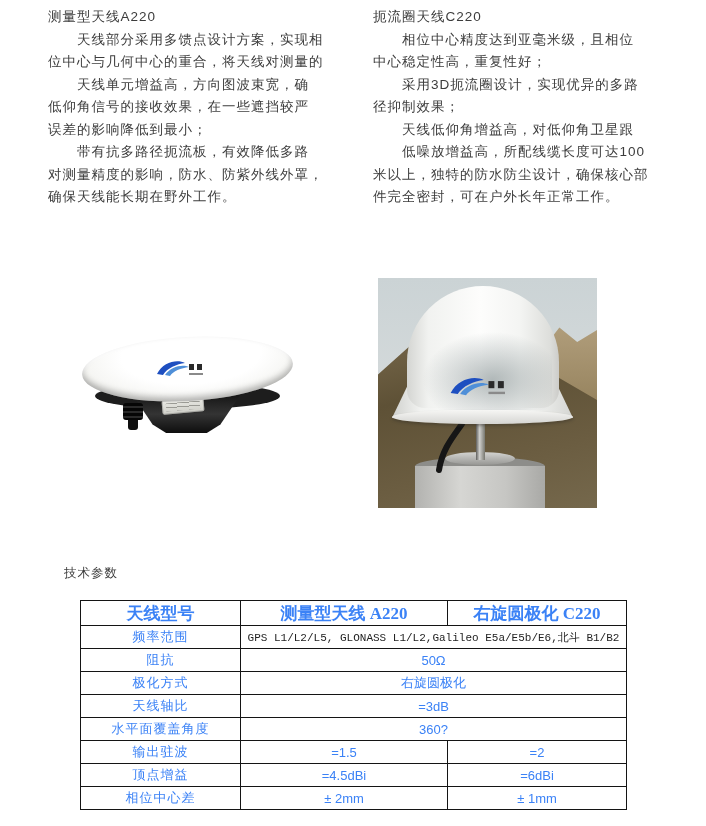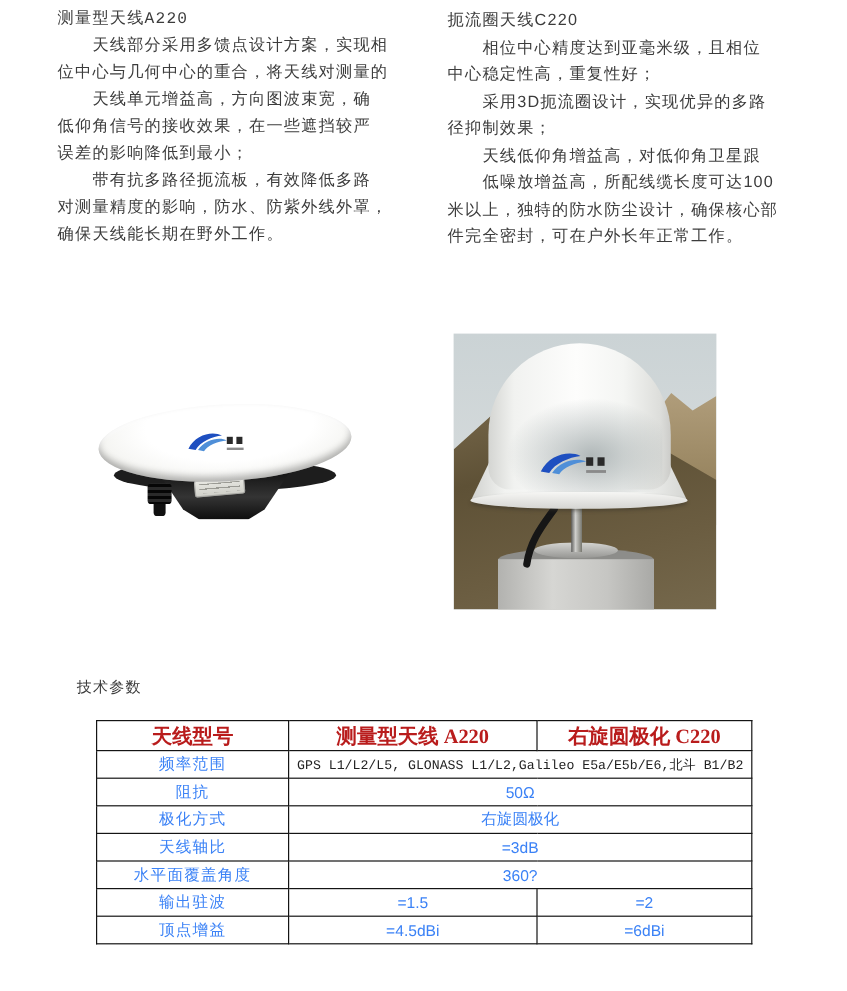--- a/index.html
+++ b/index.html
@@ -4,21 +4,21 @@
 <style>
   * { margin:0; padding:0; box-sizing:border-box; }
   html,body { background:#ffffff; }
   body {
     width:706px; height:826px; position:relative; overflow:hidden;
     font-family:"Liberation Sans","DejaVu Sans",sans-serif; color:#3a3a3a;
   }
   
   .article { position:absolute; top:6px; font-size:13.5px; line-height:22.5px;
              letter-spacing:1px; color:#3c3c3c; }
-  #left-article  { left:48px;  width:305px;font-family:Liberation Mono, monospace; }
+  #left-article  { left:48px;  width:305px; }
   #right-article { left:373px; width:320px; }
   .article .tline { height:22.5px; white-space:nowrap; }
 
   
   .photoA { position:absolute; left:60px; top:325px; width:250px; height:125px; }
   .photoA .rim { position:absolute; left:35px; top:58px; width:185px; height:26px;
                  background:#1d1d1d; border-radius:50%; }
   .photoA .cone { position:absolute; left:70px; top:66px; width:113px; height:42px;
                   background:linear-gradient(180deg,#101010,#343434 55%,#0e0e0e);
                   clip-path:polygon(0 0,100% 0,80% 80%,68% 100%,32% 100%,20% 80%); }
@@ -74,21 +74,21 @@
   .logoB { left:62px; top:96px; width:78px; height:26px; }
 
   
   .tech-label { position:absolute; left:64px; top:565px; font-size:12.5px;
                 letter-spacing:1px; color:#3c3c3c; }
   table.spec { position:absolute; left:80px; top:600px; width:546px;
                border-collapse:collapse; table-layout:fixed; }
   table.spec th, table.spec td { border:1px solid #141414; text-align:center;
                vertical-align:middle; overflow:hidden; white-space:nowrap; }
   table.spec th { height:25px; font-size:17px; font-weight:bold;
-               font-family:"Liberation Serif","DejaVu Serif",serif; color:#b91c1c; }
+               font-family:"Liberation Serif","DejaVu Serif",serif; color:#3b82f6; }
   table.spec td { height:23px; font-size:13px; color:#3b82f6; }
   table.spec td.lbl { letter-spacing:1px; }
   table.spec td.mono { font-family:"Liberation Mono","DejaVu Sans Mono",monospace;
                font-size:11px; letter-spacing:0; color:#222; }
 </style>
 </head>
 <body>
 
 <div class="article" id="left-article">
   <div class="tline">测量型天线A220</div>
@@ -196,14 +196,19 @@
       <tr>
         <td class="lbl">输出驻波</td>
         <td>=1.5</td>
         <td>=2</td>
       </tr>
       <tr>
         <td class="lbl">顶点增益</td>
         <td>=4.5dBi</td>
         <td>=6dBi</td>
       </tr>
+      <tr>
+        <td class="lbl">相位中心差</td>
+        <td>± 2mm</td>
+        <td>± 1mm</td>
+      </tr>
     </tbody>
 </table>
 
 </body></html>

